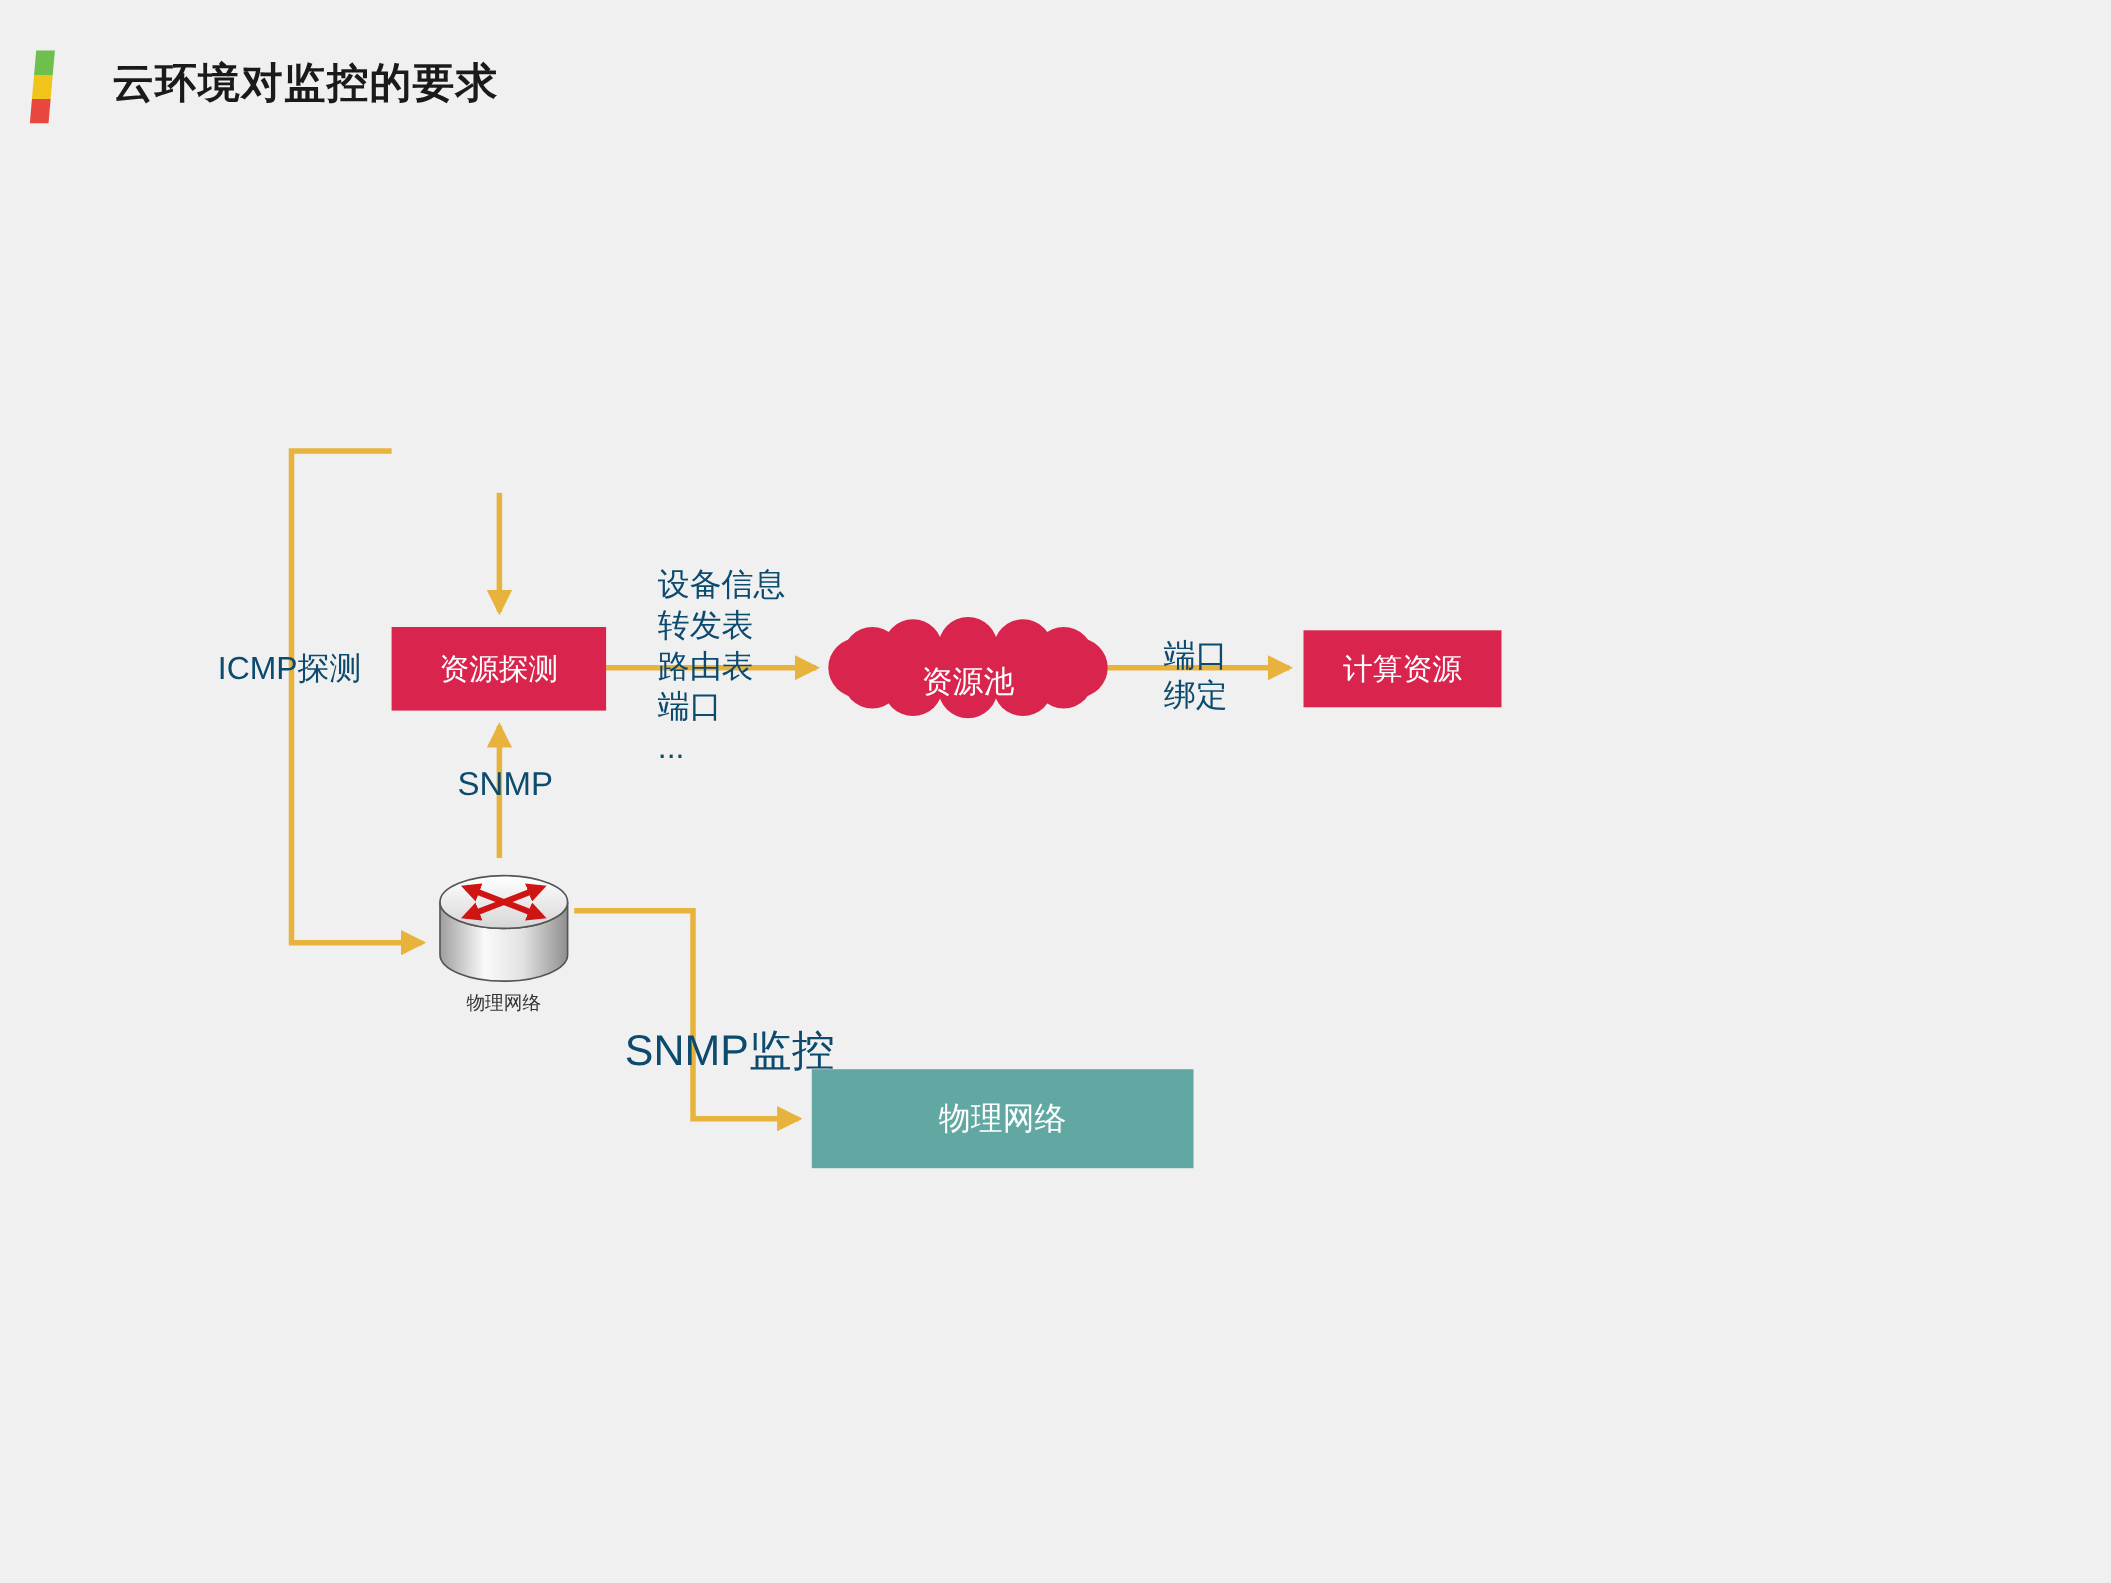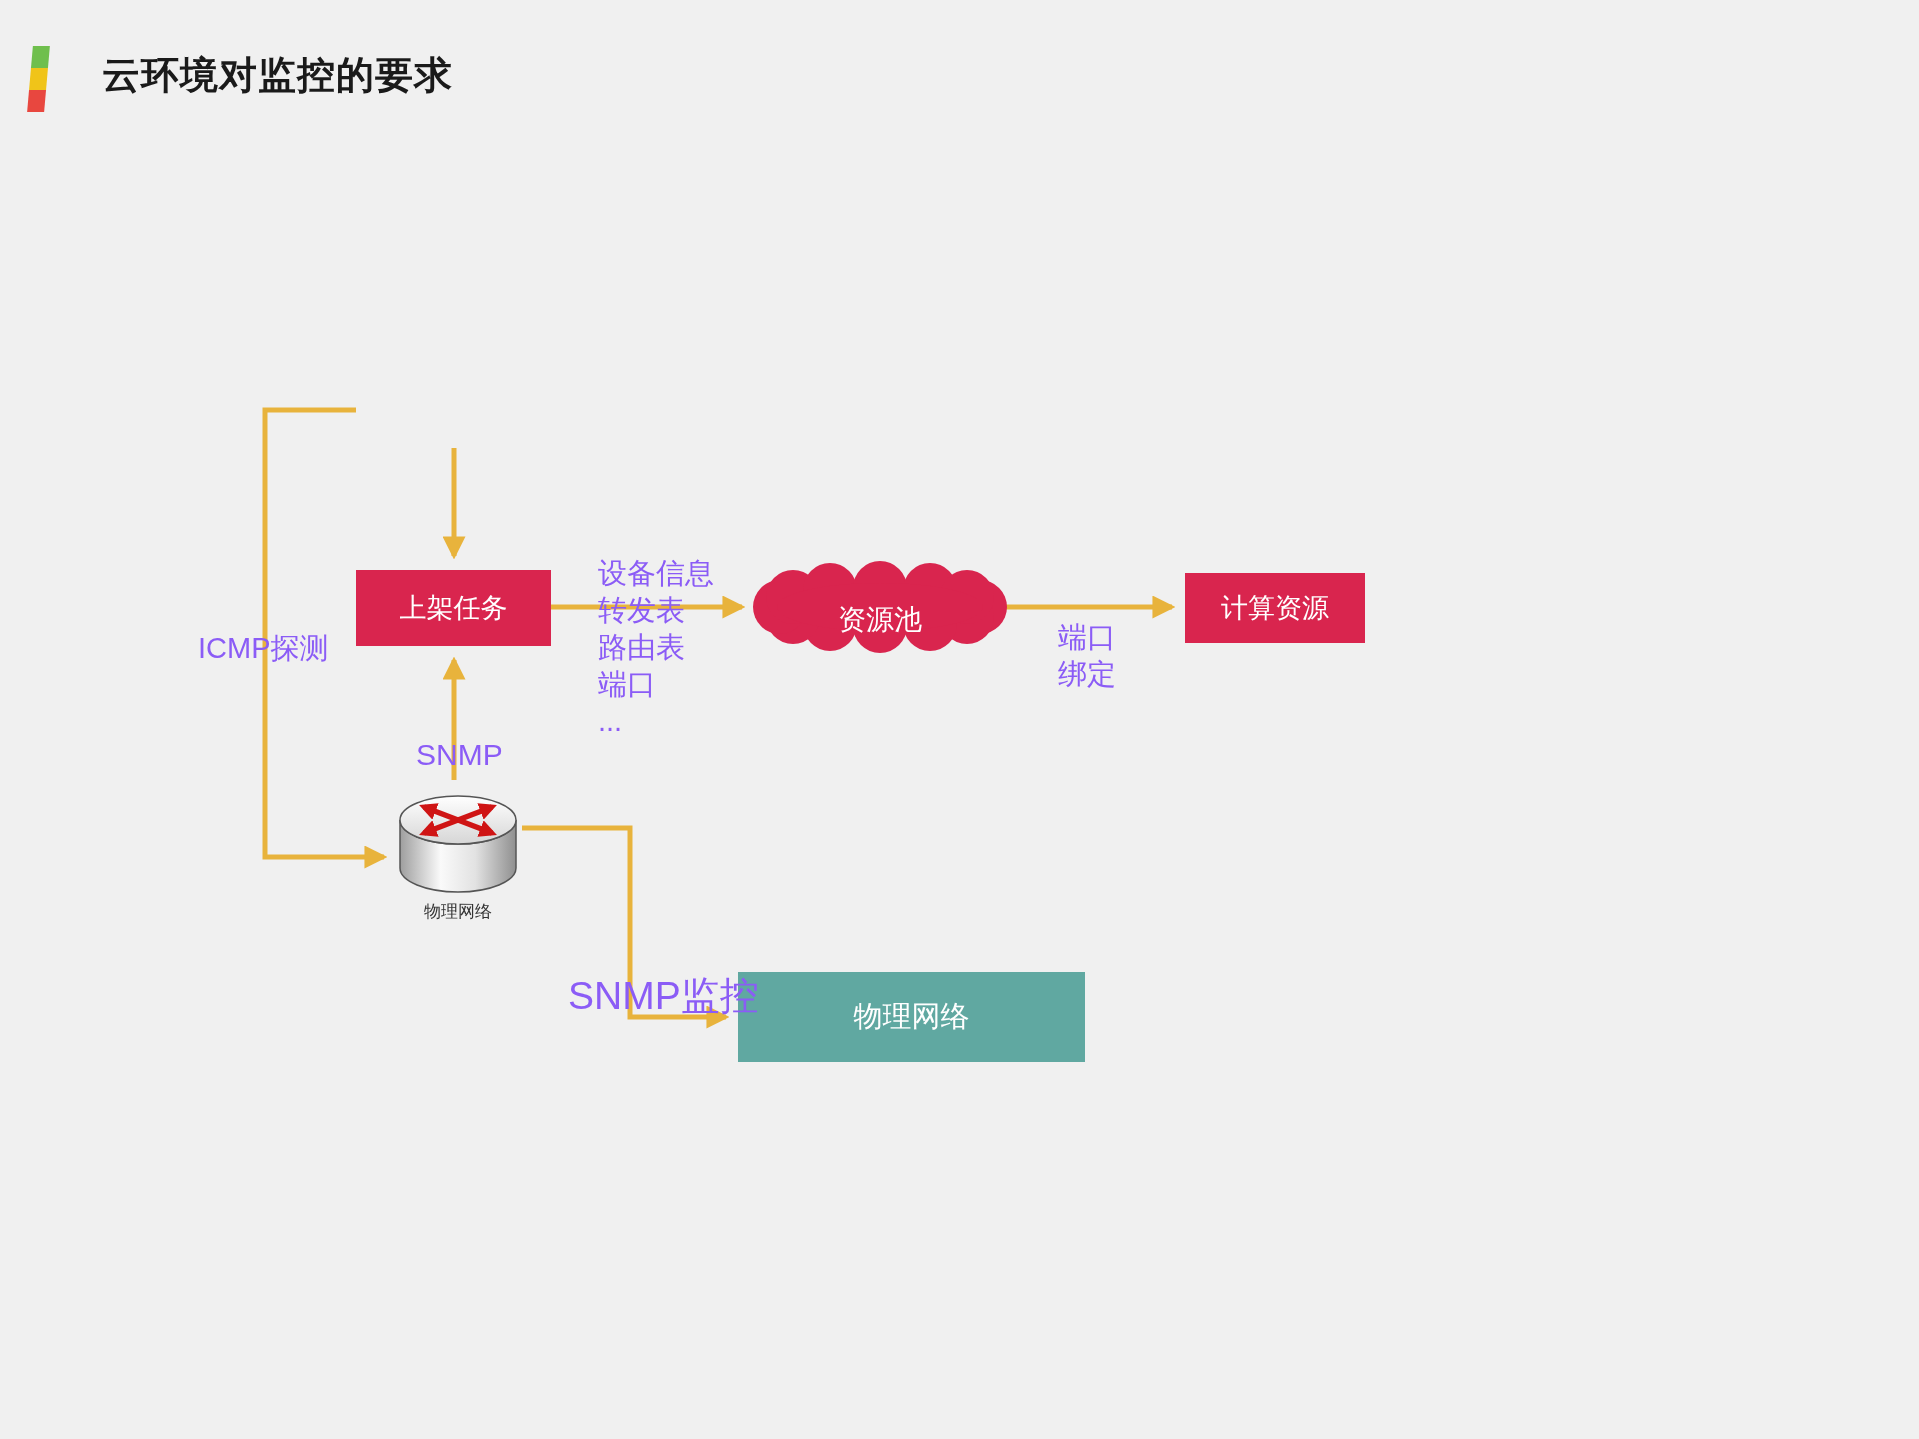--- a/index.html
+++ b/index.html
@@ -38,21 +38,21 @@
   #node-monitoring {left:738px;top:972px;width:347px;height:90px;}
 
   
   .cloud-label{
     position:absolute;left:780px;top:588px;width:200px;height:40px;
     display:flex;align-items:center;justify-content:center;
     color:#fff;font-size:28px;margin-top:12px;
   }
 
   
-  .edge-label{position:absolute;color:#8b5cf6;margin-top:41px;}
+  .edge-label{position:absolute;color:#0c4a6e;}
   #lbl-icmp   {left:198px;top:588px;font-size:29px;}
   #lbl-snmp   {left:416px;top:697px;font-size:30px;}
   #lbl-snmpmon{left:568px;top:928px;font-size:39px;}
   #lbl-device {left:598px;top:514px;font-size:29px;line-height:37px;}
   #lbl-port   {left:1058px;top:578px;font-size:29px;line-height:37px;}
 
   
   #router-wrap{position:absolute;left:396px;top:780px;width:124px;height:118px;}
   .router-label{
     position:absolute;left:376px;top:900px;width:164px;text-align:center;
@@ -100,21 +100,21 @@
     <circle cx="780" cy="607" r="27"></circle>
     <circle cx="793" cy="597" r="27"></circle>
     <circle cx="830" cy="590" r="27"></circle>
     <circle cx="880" cy="588" r="27"></circle>
     <circle cx="930" cy="590" r="27"></circle>
     <circle cx="967" cy="597" r="27"></circle>
     <ellipse cx="880" cy="607" rx="103" ry="24"></ellipse>
   </svg>
   <div class="cloud-label">资源池</div>
 
-  <div id="node-detection" class="node node-red">上架任务</div>
+  <div id="node-detection" class="node node-red">资源探测</div>
   <div id="node-computing" class="node node-red">计算资源</div>
   <div id="node-monitoring" class="node node-teal">物理网络</div>
 
   <div id="router-wrap">
     <svg width="124" height="118" viewBox="0 0 124 118">
       <defs>
         <linearGradient id="sideGrad" x1="0" y1="0" x2="1" y2="0">
           <stop offset="0" stop-color="#9e9e9e"></stop>
           <stop offset="0.35" stop-color="#fafafa"></stop>
           <stop offset="0.65" stop-color="#e2e2e2"></stop>

